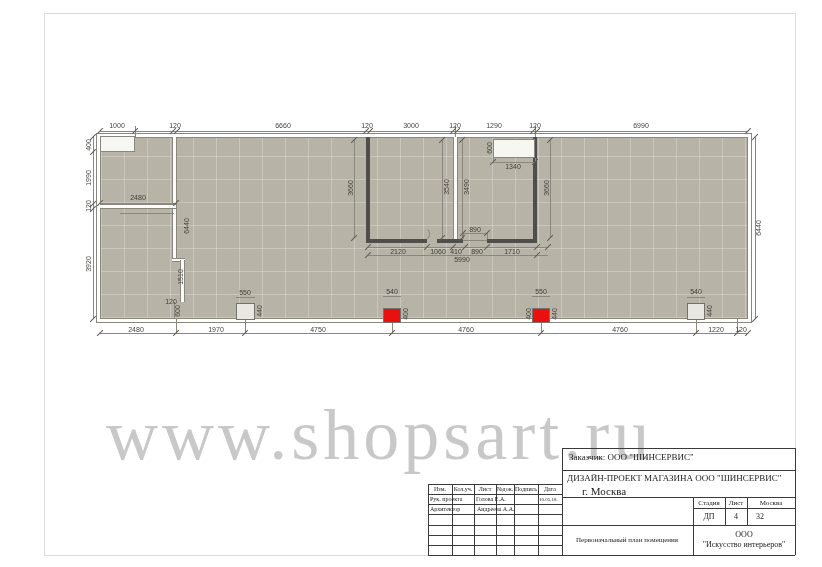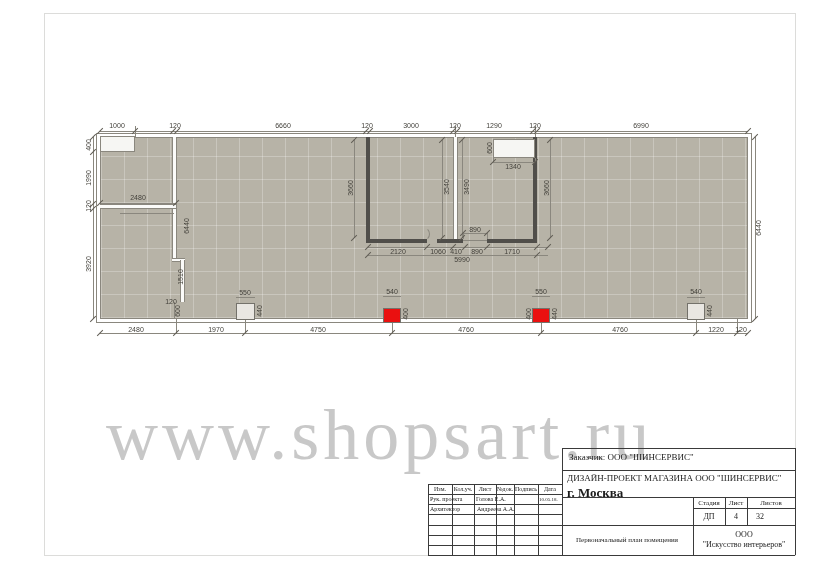--- a/index.html
+++ b/index.html
@@ -224,38 +224,38 @@
   <div class="abs tl" style="left:514px;top:484px;width:1px;height:71px;"></div>
   <div class="abs tl" style="left:538px;top:484px;width:1px;height:71px;"></div>
   <div class="abs tl" style="left:562px;top:448px;width:1px;height:107px;"></div>
   <div class="abs tl" style="left:693px;top:497px;width:1px;height:58px;"></div>
   <div class="abs tl" style="left:725px;top:497px;width:1px;height:28px;"></div>
   <div class="abs tl" style="left:747px;top:497px;width:1px;height:28px;"></div>
   <div class="abs tl" style="left:795px;top:448px;width:1px;height:107px;"></div>
 
   <div class="abs tb-text" style="left:569px;top:452px;font-size:9px;">Заказчик:  ООО "ШИНСЕРВИС"</div>
   <div class="abs tb-text" style="left:567px;top:473px;font-size:9px;">ДИЗАЙН-ПРОЕКТ МАГАЗИНА  ООО "ШИНСЕРВИС"</div>
-  <div class="abs tb-text" style="left:567px;top:485px;font-size:13px;font-weight:bold;">г. Москва</div>
+  <div class="abs tb-text" style="left:582px;top:485px;font-size:11px;">г. Москва</div>
 
   <div class="abs tb-text ctr" style="left:440px;top:489px;font-size:6px;">Изм.</div>
   <div class="abs tb-text ctr" style="left:463px;top:489px;font-size:6px;">Кол.уч.</div>
   <div class="abs tb-text ctr" style="left:485px;top:489px;font-size:6px;">Лист</div>
   <div class="abs tb-text ctr" style="left:505px;top:489px;font-size:6px;">№док.</div>
   <div class="abs tb-text ctr" style="left:526px;top:489px;font-size:6px;">Подпись</div>
   <div class="abs tb-text ctr" style="left:550px;top:489px;font-size:6px;">Дата</div>
 
   <div class="abs tb-text" style="left:430px;top:496px;font-size:6px;">Рук. проекта</div>
   <div class="abs tb-text" style="left:476px;top:496px;font-size:6px;">Голова Е.А.</div>
   <div class="abs tb-text" style="left:539px;top:497px;font-size:5px;">10.05.18.</div>
   <div class="abs tb-text" style="left:430px;top:506px;font-size:6px;">Архитектор</div>
   <div class="abs tb-text" style="left:477px;top:506px;font-size:6px;">Андреева А.А.</div>
 
   <div class="abs tb-text ctr" style="left:709px;top:503px;font-size:7px;">Стадия</div>
   <div class="abs tb-text ctr" style="left:736px;top:503px;font-size:7px;">Лист</div>
-  <div class="abs tb-text ctr" style="left:771px;top:503px;font-size:7px;">Листов</div>
+  <div class="abs tb-text ctr" style="left:771px;top:503px;font-size:7px;">Москва</div>
   <div class="abs tb-text ctr" style="left:709px;top:516px;font-size:8px;">ДП</div>
   <div class="abs tb-text ctr" style="left:736px;top:516px;font-size:8px;">4</div>
   <div class="abs tb-text ctr" style="left:760px;top:516px;font-size:8px;">32</div>
 
   <div class="abs tb-text ctr" style="left:627px;top:540px;font-size:7px;">Первоначальный план помещения</div>
   <div class="abs tb-text ctr" style="left:744px;top:534px;font-size:8px;">ООО</div>
   <div class="abs tb-text ctr" style="left:744px;top:544px;font-size:8px;">"Искусство интерьеров"</div>
 </div>
 
 </body></html>

